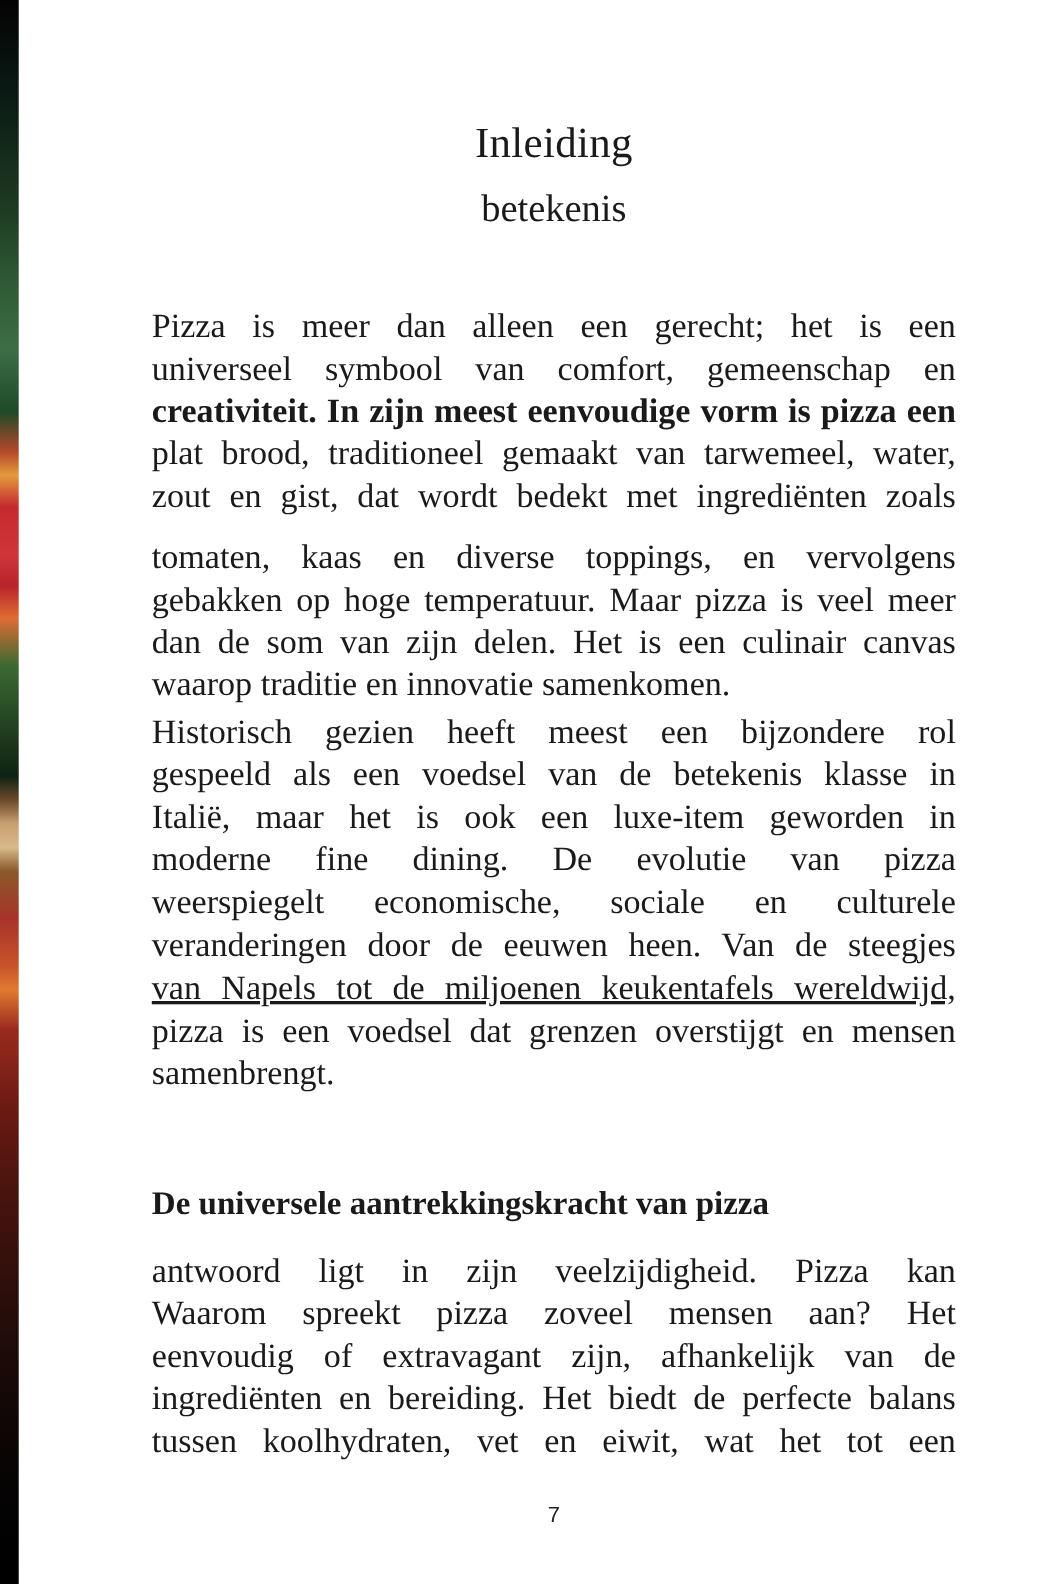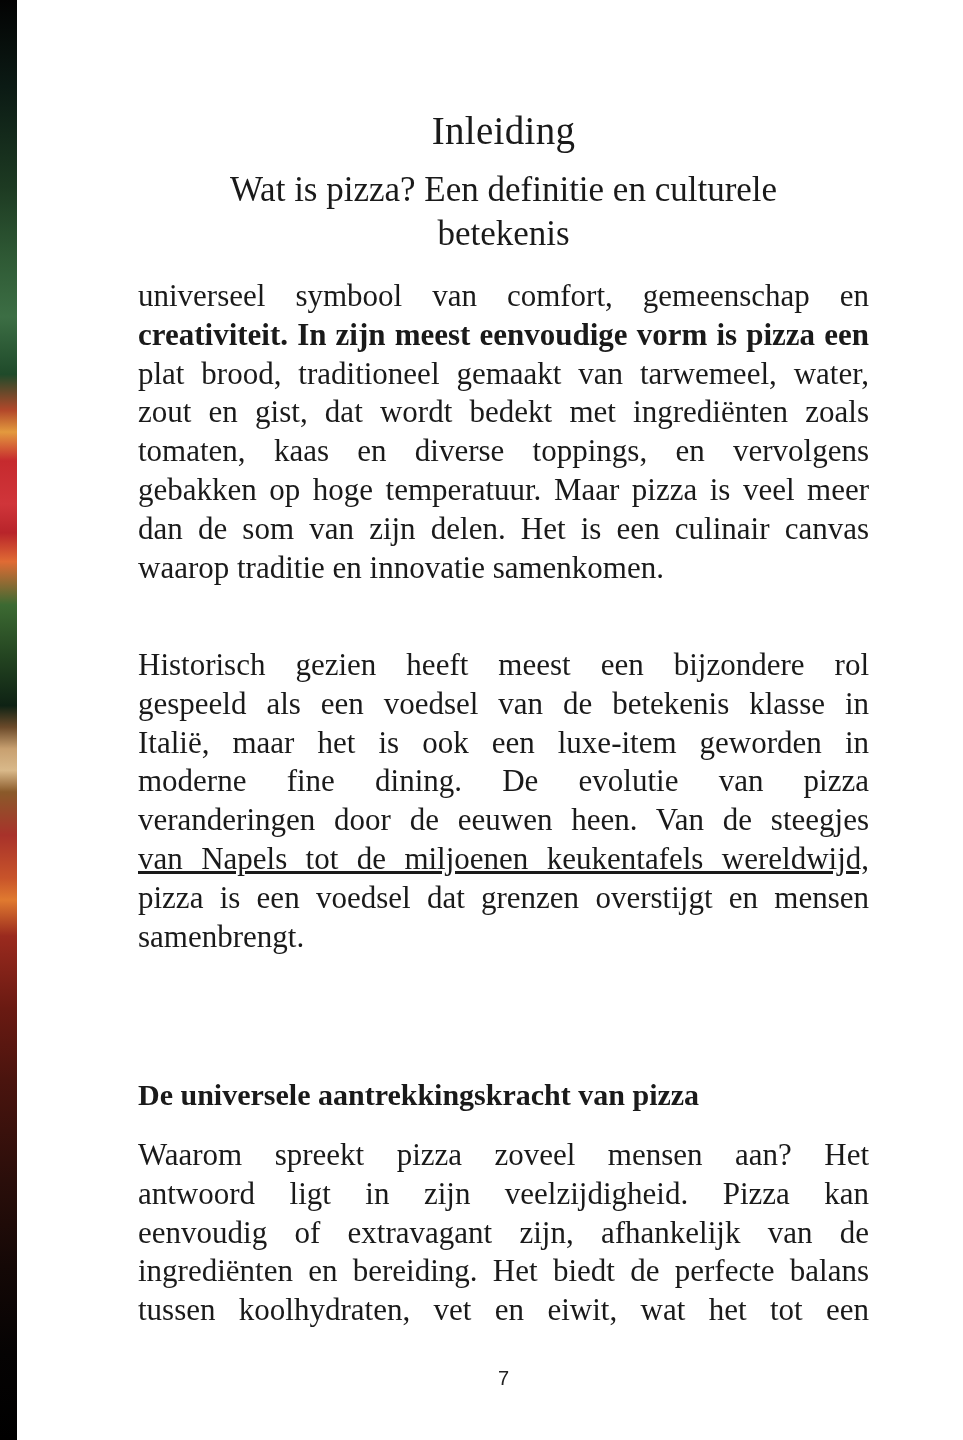--- a/index.html
+++ b/index.html
@@ -52,50 +52,51 @@
 </style>
 </head>
 <body>
 
 <div class="edge-strip"></div>
 
 <div class="page">
   <h1 class="chapter-title">Inleiding</h1>
 
   <h2 class="section-title">
-    <span style="display:block">Wat is pizza? Een definitie en culturele</span>
     <span style="display:block">betekenis</span>
   </h2>
 
   <p class="para" style="top:277px">
+    <span class="ln" style="display: block; width: auto;">Pizza is meer dan alleen een gerecht; het is een</span>
     <span class="ln" style="display: block; width: auto;">universeel symbool van comfort, gemeenschap en</span>
     <span class="ln" style="display: block; width: auto; font-weight: bold;">creativiteit. In zijn meest eenvoudige vorm is pizza een</span>
     <span class="ln" style="display: block; width: auto;">plat brood, traditioneel gemaakt van tarwemeel, water,</span>
     <span class="ln" style="display: block; width: auto;">zout en gist, dat wordt bedekt met ingrediënten zoals</span>
-    <span class="ln" style="display: block; width: auto;">tomaten, kaas en diverse toppings, en vervolgens</span>
+    <span class="ln" style="display: block; width: auto; margin-top: 16px;">tomaten, kaas en diverse toppings, en vervolgens</span>
     <span class="ln" style="display: block; width: auto;">gebakken op hoge temperatuur. Maar pizza is veel meer</span>
     <span class="ln" style="display: block; width: auto;">dan de som van zijn delen. Het is een culinair canvas</span>
     <span class="ln last" style="display: block; width: auto;">waarop traditie en innovatie samenkomen.</span>
   </p>
 
   <p class="para" style="top:646px">
     <span class="ln" style="display: block; width: auto;">Historisch gezien heeft meest een bijzondere rol</span>
     <span class="ln" style="display: block; width: auto;">gespeeld als een voedsel van de betekenis klasse in</span>
     <span class="ln" style="display: block; width: auto;">Italië, maar het is ook een luxe-item geworden in</span>
     <span class="ln" style="display: block; width: auto;">moderne fine dining. De evolutie van pizza</span>
+    <span class="ln" style="display: block; width: auto;">weerspiegelt economische, sociale en culturele</span>
     <span class="ln" style="display: block; width: auto;">veranderingen door de eeuwen heen. Van de steegjes</span>
     <span class="ln" style="display: block; width: auto; text-decoration: underline;">van Napels tot de miljoenen keukentafels wereldwijd,</span>
     <span class="ln" style="display: block; width: auto;">pizza is een voedsel dat grenzen overstijgt en mensen</span>
     <span class="ln last" style="display: block; width: auto;">samenbrengt.</span>
   </p>
 
   <h3 class="sub-heading">De universele aantrekkingskracht van pizza</h3>
 
   <p class="para" style="top:1136px">
+    <span class="ln" style="display: block; width: auto;">antwoord ligt in zijn veelzijdigheid. Pizza kan</span>
     <span class="ln" style="display: block; width: auto;">Waarom spreekt pizza zoveel mensen aan? Het</span>
-    <span class="ln" style="display: block; width: auto;">antwoord ligt in zijn veelzijdigheid. Pizza kan</span>
     <span class="ln" style="display: block; width: auto;">eenvoudig of extravagant zijn, afhankelijk van de</span>
     <span class="ln" style="display: block; width: auto;">ingrediënten en bereiding. Het biedt de perfecte balans</span>
     <span class="ln" style="display: block; width: auto;">tussen koolhydraten, vet en eiwit, wat het tot een</span>
   </p>
 
   <div class="page-number">7</div>
 </div>
 
 </body></html>

